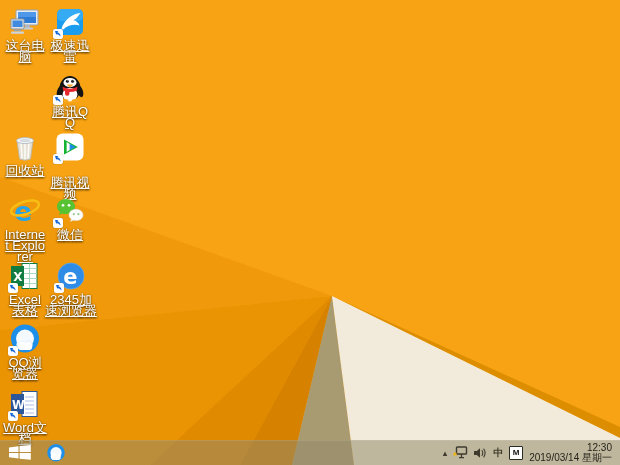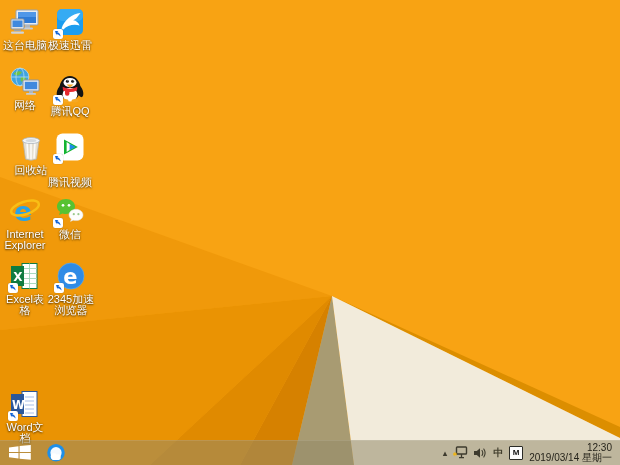--- a/index.html
+++ b/index.html
@@ -12,23 +12,24 @@
   .wallpaper{position:absolute;inset:0;width:620px;height:465px;}
   
   .desktop{position:absolute;inset:0;}
   .ditem{
     position:absolute;width:44px;display:flex;flex-direction:column;
     align-items:center;cursor:default;
   }
   .ditem .dicon{width:32px;height:32px;position:relative;flex:none;}
   .ditem .dicon svg{width:32px;height:32px;display:block;}
   .dlabel{
-    margin-top:2px;font-size:11px;line-height:11px;color:#fff;text-align:center;
+    margin-top:2px;font-size:13px;line-height:11px;color:#fff;text-align:center;
     text-shadow:0 1px 2px rgba(0,0,0,.65),0 0 2px rgba(0,0,0,.4);
     word-break:break-all;
+    text-decoration:underline;
   }
   .sc{
     position:absolute;left:-1px;bottom:-1px;width:10px;height:10px;background:#fff;
     border-radius:2px;box-shadow:0 0 1px rgba(0,0,0,.45);
   }
   .sc svg{width:10px !important;height:10px !important;}
   
   .taskbar{
     position:absolute;left:0;bottom:0;width:620px;height:25px;
     background:rgba(148,138,106,.55);
@@ -94,37 +95,20 @@
       </svg>
       <div class="sc">
         <svg viewBox="0 0 10 10">
             <path d="M2,2 h3.4 L4.2,3.2 Q7.4,3.8 7.6,7.6 Q5.8,5.2 3.4,5 L3.4,6.4 Z" fill="#1566D6"></path>
           </svg>
       </div>
     </div>
     <div class="dlabel">极速迅雷</div>
   </div>
 
-  <div class="ditem" style="left:3px;top:66px;">
-    <div class="dicon">
-      <svg viewBox="0 0 32 32">
-        <circle cx="11" cy="11" r="9" fill="#3FA3E0"></circle>
-        <path d="M4.5,7.5 Q8.5,3.8 13,6 Q11,9.4 8,9.4 Q6,9.4 4.5,7.5 Z" fill="#6FC24A"></path>
-        <path d="M11.5,11.5 Q15.5,10.2 17.8,13.4 Q14.8,16.4 11.8,15.2 Z" fill="#6FC24A"></path>
-        <ellipse cx="11" cy="11" rx="8.9" ry="8.9" fill="none" stroke="#BFE3F5" stroke-width="0.7"></ellipse>
-        <ellipse cx="11" cy="11" rx="4" ry="8.9" fill="none" stroke="#BFE3F5" stroke-width="0.7"></ellipse>
-        <line x1="2.1" y1="11" x2="19.9" y2="11" stroke="#BFE3F5" stroke-width="0.7"></line>
-        <rect x="14" y="14" width="16" height="11" rx="1" fill="#E6EAEE" stroke="#8E979F"></rect>
-        <rect x="15.8" y="15.8" width="12.4" height="7.4" fill="#3F89DE"></rect>
-        <rect x="20" y="25" width="4" height="2" fill="#AEB6BE"></rect>
-        <rect x="17" y="27" width="10" height="1.8" rx="0.9" fill="#C6CDD4"></rect>
-      </svg>
-    </div>
-    <div class="dlabel">网络</div>
-  </div>
 
   <div class="ditem" style="left:48px;top:72px;">
     <div class="dicon">
       <svg viewBox="0 0 32 32">
         <ellipse cx="16" cy="16.5" rx="10.5" ry="12.5" fill="#141414"></ellipse>
         <ellipse cx="5.8" cy="19.5" rx="2.8" ry="5.8" fill="#141414" transform="rotate(16 5.8 19.5)"></ellipse>
         <ellipse cx="26.2" cy="19.5" rx="2.8" ry="5.8" fill="#141414" transform="rotate(-16 26.2 19.5)"></ellipse>
         <ellipse cx="16" cy="10.5" rx="6.5" ry="4.6" fill="#FFFFFF"></ellipse>
         <circle cx="13.4" cy="9.3" r="1.5" fill="#111111"></circle>
         <circle cx="18.6" cy="9.3" r="1.5" fill="#111111"></circle>
@@ -139,21 +123,21 @@
       </svg>
       <div class="sc">
         <svg viewBox="0 0 10 10">
             <path d="M2,2 h3.4 L4.2,3.2 Q7.4,3.8 7.6,7.6 Q5.8,5.2 3.4,5 L3.4,6.4 Z" fill="#1566D6"></path>
           </svg>
       </div>
     </div>
     <div class="dlabel">腾讯QQ</div>
   </div>
 
-  <div class="ditem" style="left:9px;top:131px;">
+  <div class="ditem" style="left:3px;top:131px;">
     <div class="dicon">
       <svg viewBox="0 0 32 32">
         <path d="M8,10 L10.5,28 Q16,30.5 21.5,28 L24,10 Z" fill="#E3E8EC" opacity="0.88" stroke="#ADB5BC" stroke-width="0.8"></path>
         <path d="M12,11 L13,27.5" stroke="#FFFFFF" stroke-width="1.6" opacity="0.85"></path>
         <path d="M16,11 L16,28.2" stroke="#FFFFFF" stroke-width="1.6" opacity="0.85"></path>
         <path d="M20,11 L19,27.5" stroke="#FFFFFF" stroke-width="1.6" opacity="0.85"></path>
         <ellipse cx="16" cy="9.6" rx="8.6" ry="3" fill="#F2F5F7" stroke="#ADB5BC" stroke-width="0.8"></ellipse>
         <ellipse cx="16" cy="9.6" rx="5.4" ry="1.7" fill="#D4DADF"></ellipse>
       </svg>
     </div>
@@ -232,20 +216,37 @@
       </svg>
       <div class="sc">
         <svg viewBox="0 0 10 10">
             <path d="M2,2 h3.4 L4.2,3.2 Q7.4,3.8 7.6,7.6 Q5.8,5.2 3.4,5 L3.4,6.4 Z" fill="#1566D6"></path>
           </svg>
       </div>
     </div>
     <div class="dlabel">2345加速浏览器</div>
   </div>
 
+  <div class="ditem" style="left:3px;top:323px;">
+    <div class="dicon">
+      <svg viewBox="0 0 32 32">
+        <circle cx="16" cy="15.5" r="11.5" fill="#F4F9FE" stroke="#1E8FE8" stroke-width="5"></circle>
+        <circle cx="12.5" cy="21.5" r="5" fill="#FFFFFF"></circle>
+        <circle cx="19.5" cy="22" r="4" fill="#FFFFFF"></circle>
+        <rect x="9" y="21.5" width="14" height="5.5" rx="2.7" fill="#FFFFFF"></rect>
+        <path d="M8.4,22.4 a4.6,4.6 0 0 1 8.2,-2.8 a3.6,3.6 0 0 1 6.6,2.2" fill="none" stroke="#D9E9F8" stroke-width="0.8"></path>
+      </svg>
+      <div class="sc">
+        <svg viewBox="0 0 10 10">
+            <path d="M2,2 h3.4 L4.2,3.2 Q7.4,3.8 7.6,7.6 Q5.8,5.2 3.4,5 L3.4,6.4 Z" fill="#1566D6"></path>
+          </svg>
+      </div>
+    </div>
+    <div class="dlabel">QQ浏览器</div>
+  </div>
 
   <div class="ditem" style="left:3px;top:388px;">
     <div class="dicon">
       <svg viewBox="0 0 32 32">
         <rect x="13" y="3.5" width="15" height="25" fill="#FFFFFF" stroke="#2B579A" stroke-width="1"></rect>
         <path d="M16,9 h9 M16,13 h9 M16,17 h9 M16,21 h9 M16,25 h9" stroke="#A9C0E8" stroke-width="1.2" fill="none"></path>
         <rect x="2" y="6" width="13" height="20" fill="#2B579A"></rect>
         <text x="3" y="20.6" font-size="11.5" font-weight="bold" fill="#FFFFFF" font-family="DejaVu Sans, sans-serif">W</text>
       </svg>
       <div class="sc">

